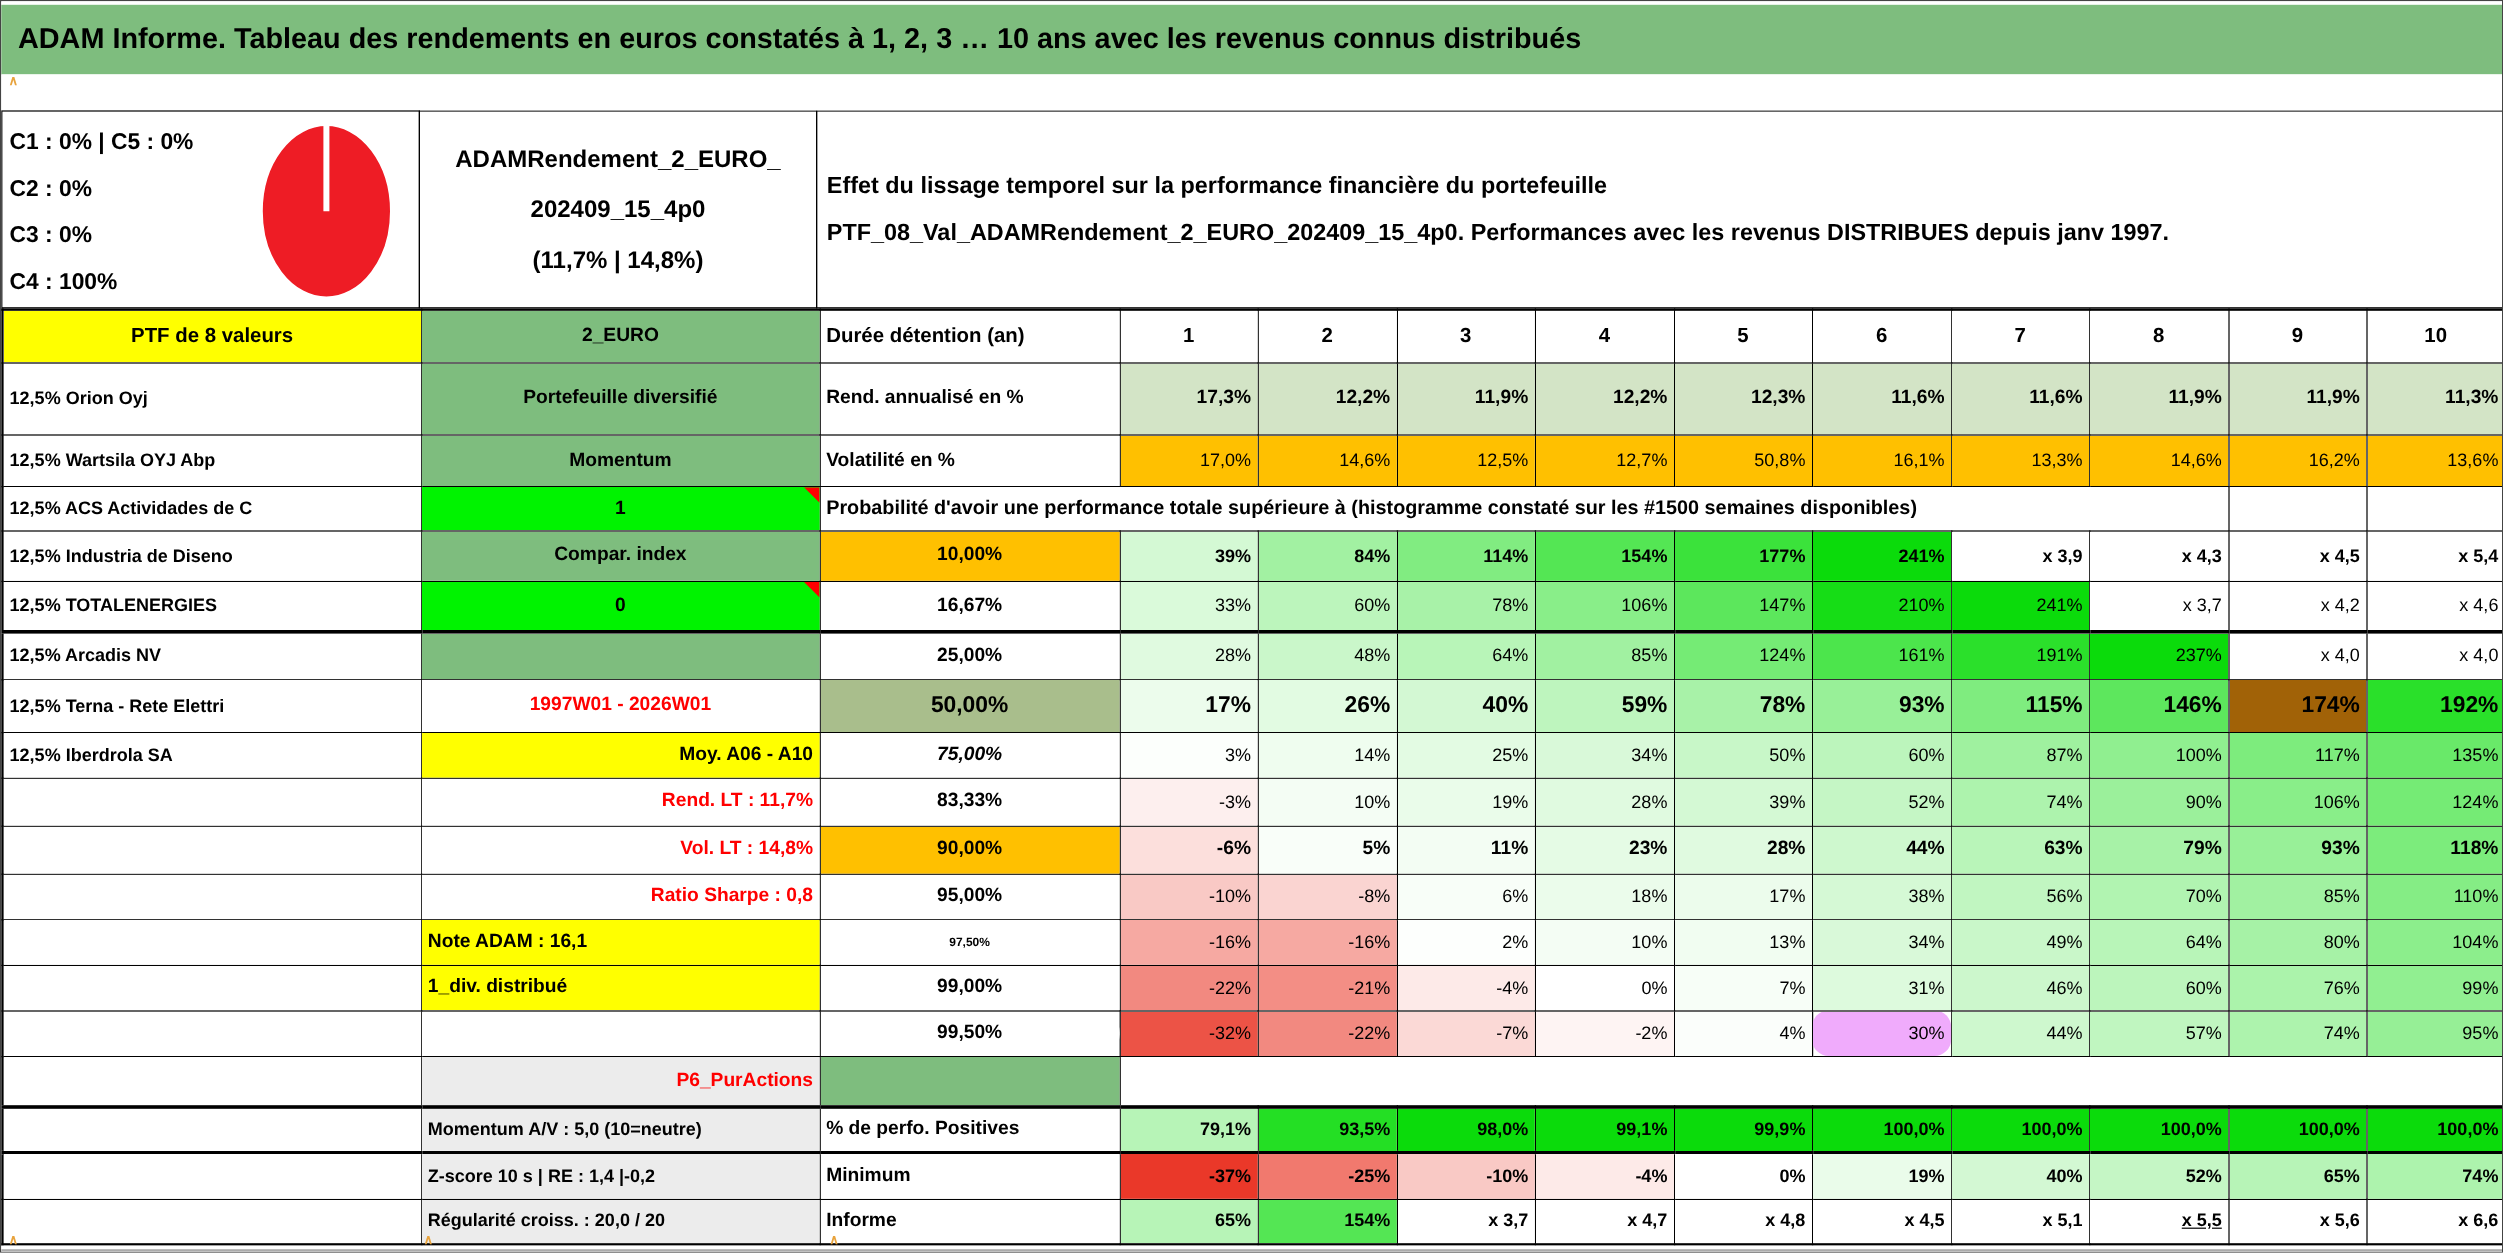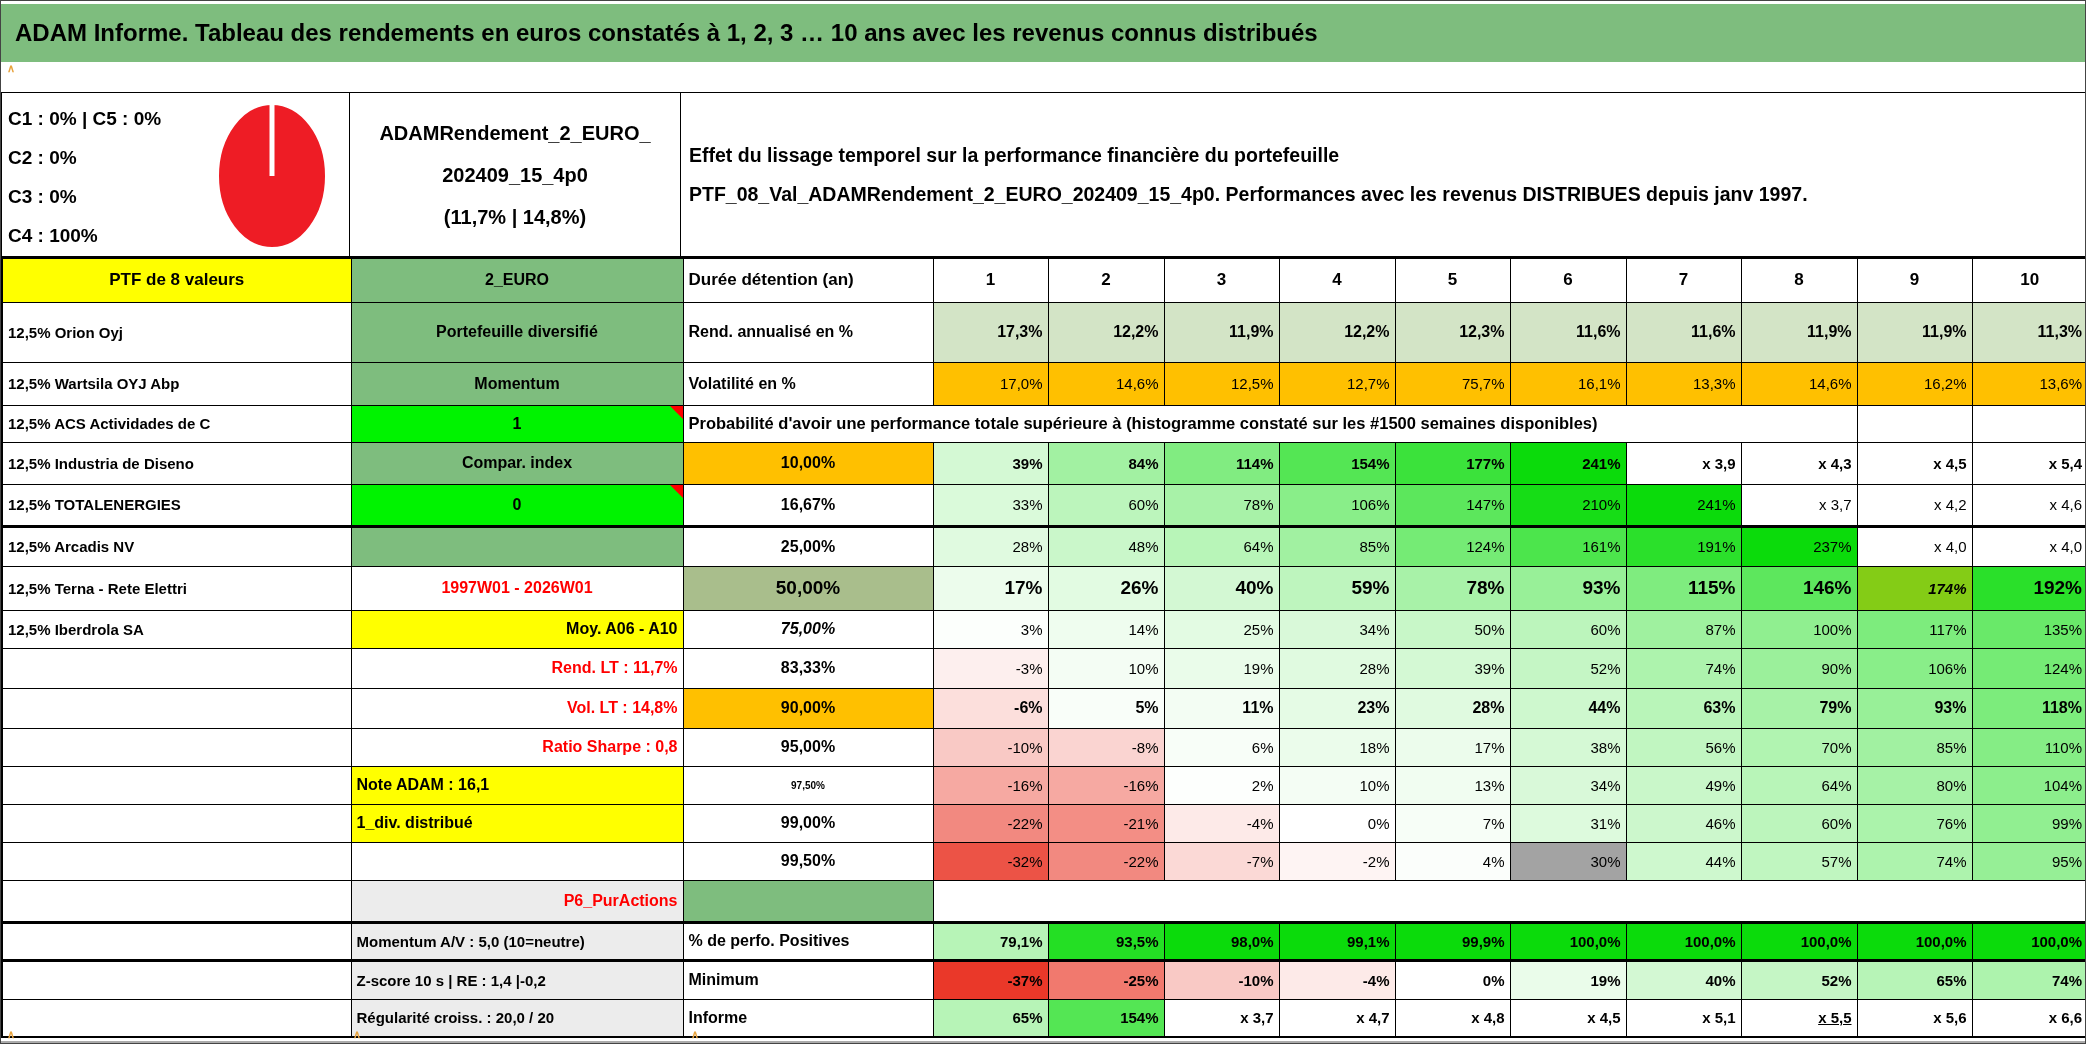--- a/index.html
+++ b/index.html
@@ -118,21 +118,21 @@
           <td class="bg-lightgreen b ar" style="font-size: 16px;">11,3%</td>
         </tr>
         <tr style="height: 43px;">
           <td class="b al">12,5% Wartsila OYJ Abp</td>
           <td class="bg-green b ac" style="font-size: 16px;">Momentum</td>
           <td class="b al" style="font-size: 16px;">Volatilité en %</td>
           <td class="bg-orange ar" style="font-size: 15px;">17,0%</td>
           <td class="bg-orange ar" style="font-size: 15px;">14,6%</td>
           <td class="bg-orange ar" style="font-size: 15px;">12,5%</td>
           <td class="bg-orange ar" style="font-size: 15px;">12,7%</td>
-          <td class="bg-orange ar" style="font-size: 15px;">75,7%</td>
+          <td class="bg-orange ar" style="font-size: 15px;">50,8%</td>
           <td class="bg-orange ar" style="font-size: 15px;">16,1%</td>
           <td class="bg-orange ar" style="font-size: 15px;">13,3%</td>
           <td class="bg-orange ar" style="font-size: 15px;">14,6%</td>
           <td class="bg-orange ar" style="font-size: 15px;">16,2%</td>
           <td class="bg-orange ar" style="font-size: 15px;">13,6%</td>
         </tr>
         <tr style="height: 37px;">
           <td class="b al">12,5% ACS Actividades de C</td>
           <td class="bg-bright b corner ac" style="font-size: 16px;">1</td>
           <td class="b al" colspan="9" style="font-size: 16.5px;">Probabilité d'avoir une performance totale supérieure à (histogramme constaté sur les #1500 semaines disponibles)</td>
@@ -189,21 +189,21 @@
           <td class="b red ac" style="font-size: 16px;">1997W01 - 2026W01</td>
           <td class="bg-sage b ac" style="font-size: 19px;">50,00%</td>
           <td class="b ar" style="font-size: 19px; background: rgb(236, 252, 236);">17%</td>
           <td class="b ar" style="font-size: 19px; background: rgb(226, 251, 226);">26%</td>
           <td class="b ar" style="font-size: 19px; background: rgb(211, 248, 211);">40%</td>
           <td class="b ar" style="font-size: 19px; background: rgb(190, 245, 190);">59%</td>
           <td class="b ar" style="font-size: 19px; background: rgb(168, 242, 168);">78%</td>
           <td class="b ar" style="font-size: 19px; background: rgb(152, 240, 152);">93%</td>
           <td class="b ar" style="font-size: 19px; background: rgb(127, 236, 127);">115%</td>
           <td class="b ar" style="font-size: 19px; background: rgb(93, 231, 93);">146%</td>
-          <td class="b ar" style="font-size: 15px; background: #84cc16; font-style: italic;">174%</td>
+          <td class="b ar" style="font-size: 19px; background: #a16207;">174%</td>
           <td class="b ar" style="font-size: 19px; background: rgb(42, 224, 42);">192%</td>
         </tr>
         <tr style="height: 38px;">
           <td class="b al">12,5% Iberdrola SA</td>
           <td class="bg-yellow b ar" style="font-size: 16px;">Moy. A06 - A10</td>
           <td class="b ac" style="font-size: 16px; font-style: italic;">75,00%</td>
           <td class="ar" style="background: rgb(252, 255, 252);">3%</td>
           <td class="ar" style="background: rgb(239, 253, 239);">14%</td>
           <td class="ar" style="background: rgb(227, 251, 227);">25%</td>
           <td class="ar" style="background: rgb(217, 249, 217);">34%</td>
@@ -291,21 +291,21 @@
         </tr>
         <tr style="height: 38px;">
           <td class="al"></td>
           <td class="ac"></td>
           <td class="b ac" style="font-size: 16px; border-radius: 18px;">99,50%</td>
           <td class="ar" style="background: rgb(236, 83, 70);">-32%</td>
           <td class="ar" style="background: rgb(242, 137, 128);">-22%</td>
           <td class="ar" style="background: rgb(251, 217, 214);">-7%</td>
           <td class="ar" style="background: rgb(254, 244, 243);">-2%</td>
           <td class="ar" style="background: rgb(251, 254, 251);">4%</td>
-          <td class="ar" style="background: #a3a3a3;">30%</td>
+          <td class="ar" style="background: #f0abfc; border-radius: 14px;">30%</td>
           <td class="ar" style="background: rgb(206, 248, 206);">44%</td>
           <td class="ar" style="background: rgb(192, 246, 192);">57%</td>
           <td class="ar" style="background: rgb(173, 243, 173);">74%</td>
           <td class="ar" style="background: rgb(150, 239, 150);">95%</td>
         </tr>
         <tr class="thick" style="height: 42px;">
           <td class="al"></td>
           <td class="bg-gray b red ar" style="font-size: 16px;">P6_PurActions</td>
           <td class="bg-green ac"></td>
           <td class="al" colspan="10"></td>

